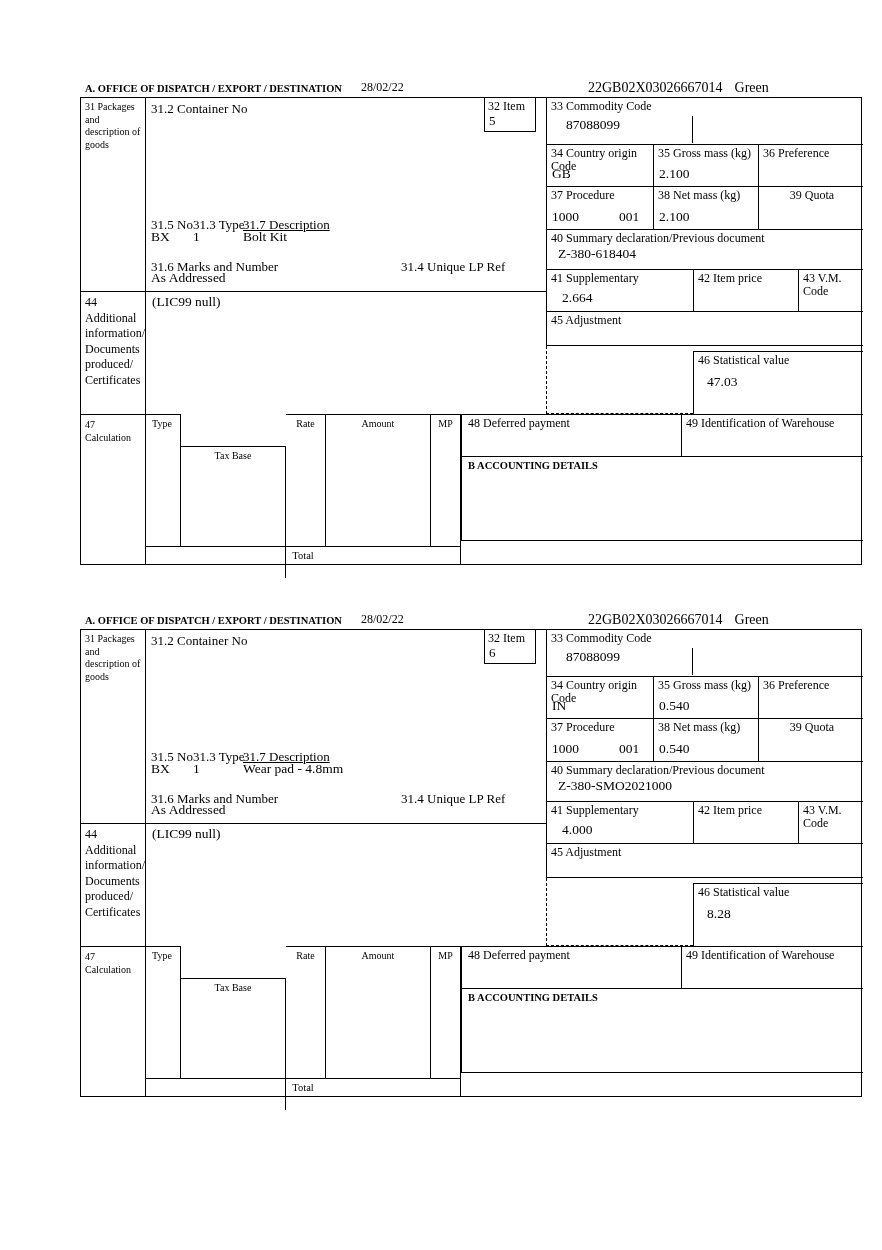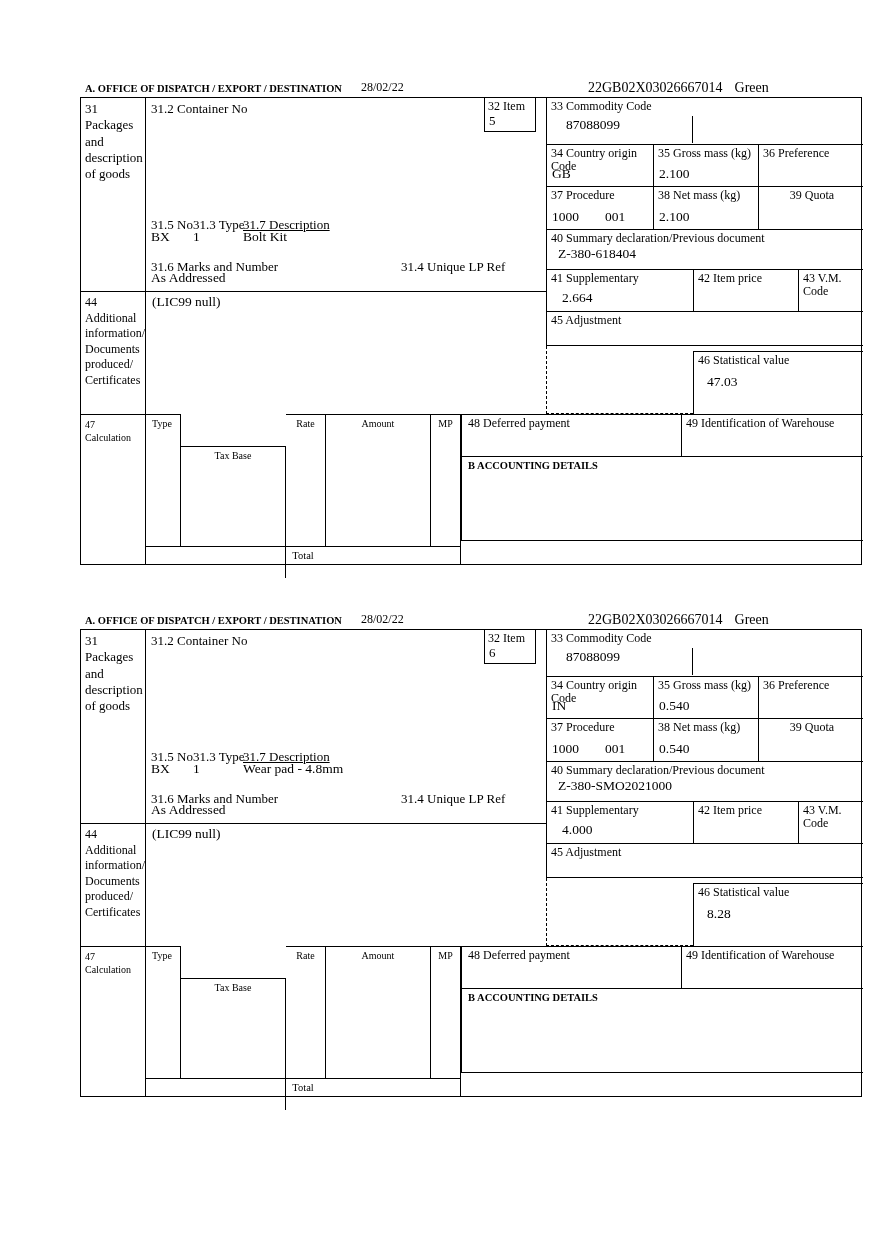--- a/index.html
+++ b/index.html
@@ -18,21 +18,21 @@
   .hdr .ref { position: absolute; left: 508px; top: 0; font-size: 14px; white-space: nowrap; }
   .hdr .status { margin-left: 12px; }
   .mainbox { position: absolute; top: 17px; left: 0; width: 782px; height: 468px; border: 1px solid #000; }
   .cell { position: absolute; }
   .lbl { display: block; font-size: 12px; line-height: 1.12; }
   .val { display: block; font-size: 13.5px; line-height: 1.1; }
   .poslbl { position: absolute; font-size: 13px; line-height: 1.1; white-space: nowrap; }
   .posval { position: absolute; font-size: 13.5px; line-height: 1.1; white-space: nowrap; }
 
   
-  .c31l { left: 0; top: 0; width: 65px; height: 193px; border-right: 1px solid #000; padding: 3px 3px 0 4px; font-size: 13px; line-height: 1.25; }
+  .c31l { left: 0; top: 0; width: 65px; height: 193px; border-right: 1px solid #000; padding: 3px 3px 0 4px; font-size: 10px; line-height: 1.25; }
   .c44l { left: 0; top: 193px; width: 65px; height: 123px; border-right: 1px solid #000; border-top: 1px solid #000; padding: 3px 3px 0 4px; }
   .c44l .lbl { line-height: 1.3; }
   .c47l { left: 0; top: 316px; width: 65px; height: 150px; border-right: 1px solid #000; border-top: 1px solid #000; padding: 3px 3px 0 4px; font-size: 10px; line-height: 1.3; }
 
   
   .container-lbl { left: 70px; top: 4px; }
   .itembox { left: 403px; top: 0; width: 52px; height: 34px; border-left: 1px solid #000; border-right: 1px solid #000; border-bottom: 1px solid #000; padding: 2px 0 0 3px; }
   .itembox .val { font-size: 13px; margin: 1px 0 0 1px; }
   .pkh-no   { left: 70px;  top: 120px; }
   .pkh-type { left: 112px; top: 120px; }
@@ -62,21 +62,21 @@
   .c42 { left: 612px; top: 171px; width: 105px; height: 42px; }
   .c43 { left: 717px; top: 171px; width: 65px;  height: 42px; }
   .c45 { left: 465px; top: 213px; width: 317px; height: 35px; border-bottom: 1px solid #000; }
   .cdash { left: 465px; top: 248px; width: 147px; height: 68px; border-left: 1px dashed #000; border-bottom: 1px dashed #000; }
   .c46 { left: 612px; top: 253px; width: 170px; height: 63px; }
   .bl-val { position: absolute; left: 5px; bottom: 4px; }
   .c40 .posval { left: 11px; top: 17px; }
   .c41 .posval { left: 15px; bottom: 5px; }
   .c46 .posval { left: 13px; top: 23px; }
   .proc-row { position: absolute; left: 5px; bottom: 4px; font-size: 13.5px; line-height: 1.1; white-space: nowrap; }
-  .proc-row .p2 { display: inline-block; margin-left: 26px; }
+  .proc-row .p2 { display: inline-block; margin-left: 40px; }
 
   
   .tcol { top: 316px; height: 132px; border-top: 1px solid #000; border-right: 1px solid #000; text-align: center; padding-top: 3px; font-size: 10px; }
   .t-type    { left: 65px;  width: 35px;  text-align: left; padding-left: 6px; }
   .t-taxbase { left: 100px; width: 105px; margin-top: 32px; }
   .t-rate    { left: 205px; width: 40px; }
   .t-amount  { left: 245px; width: 105px; }
   .t-mp      { left: 350px; width: 30px; }
   .trowtotal { left: 65px; top: 448px; width: 315px; height: 18px; border-top: 1px solid #000; border-right: 1px solid #000; text-align: center; font-size: 10.5px; padding-top: 3px; }
 

